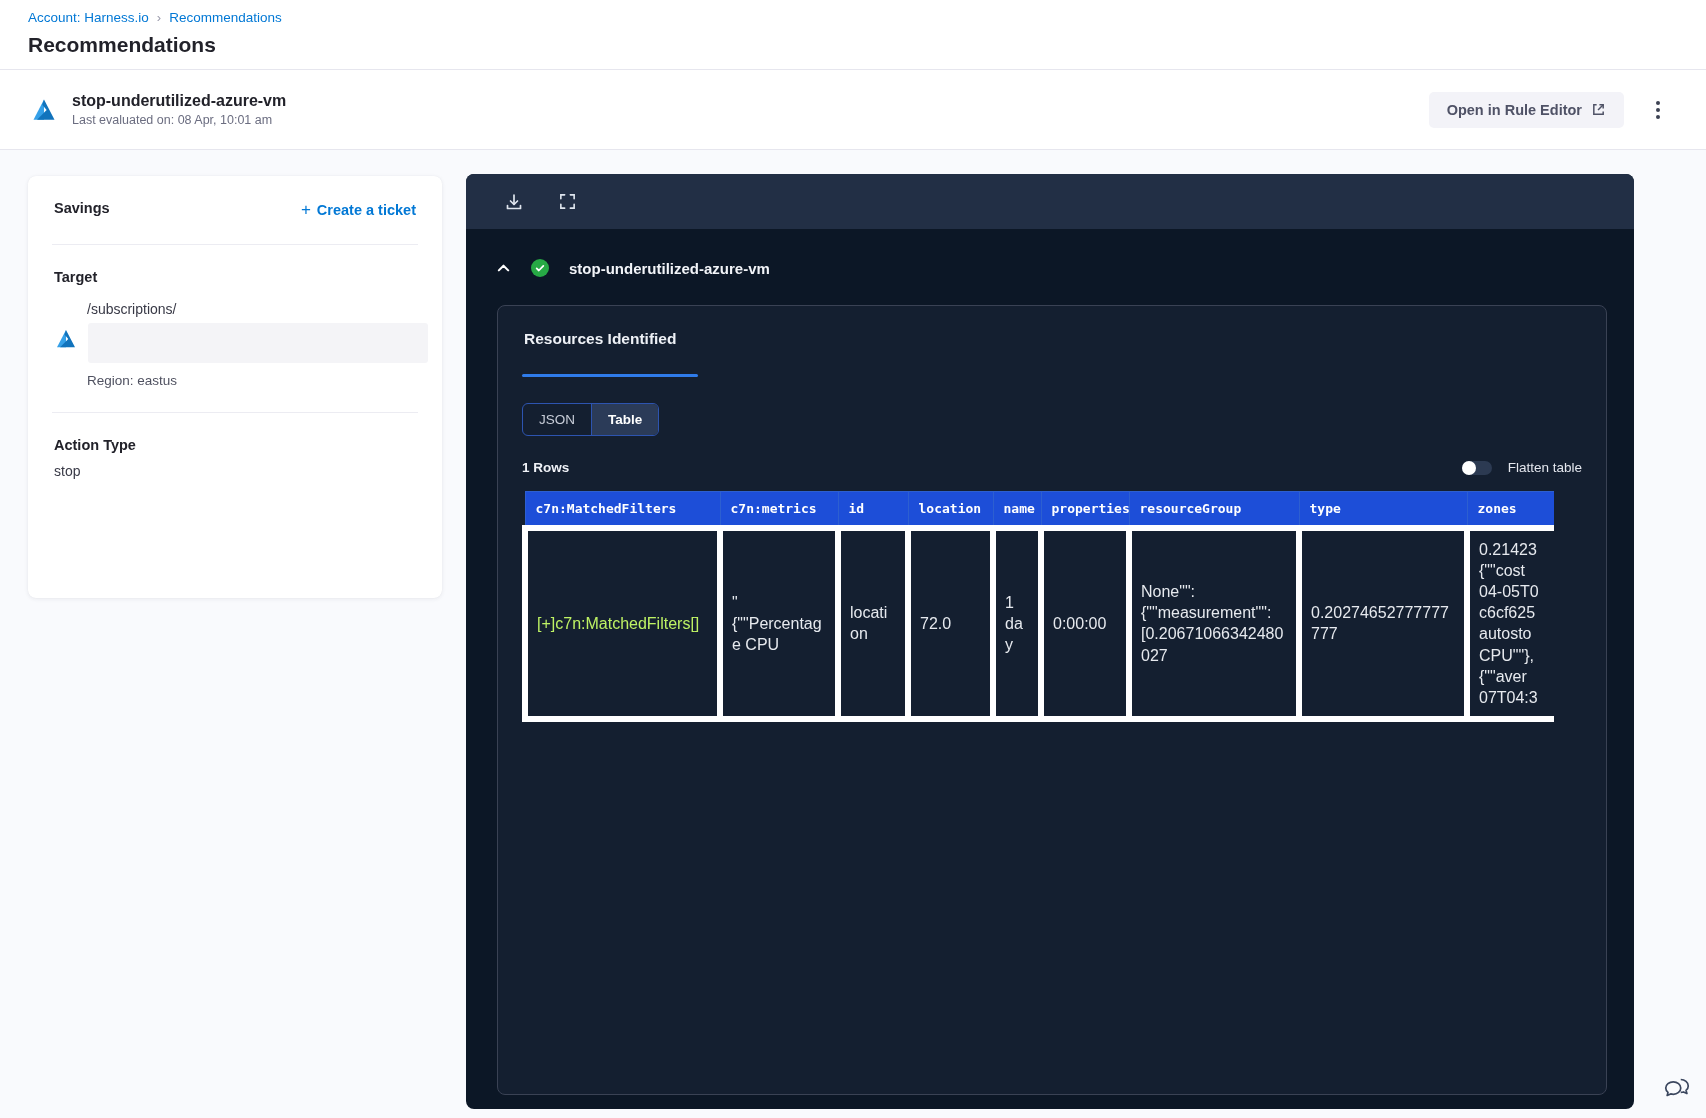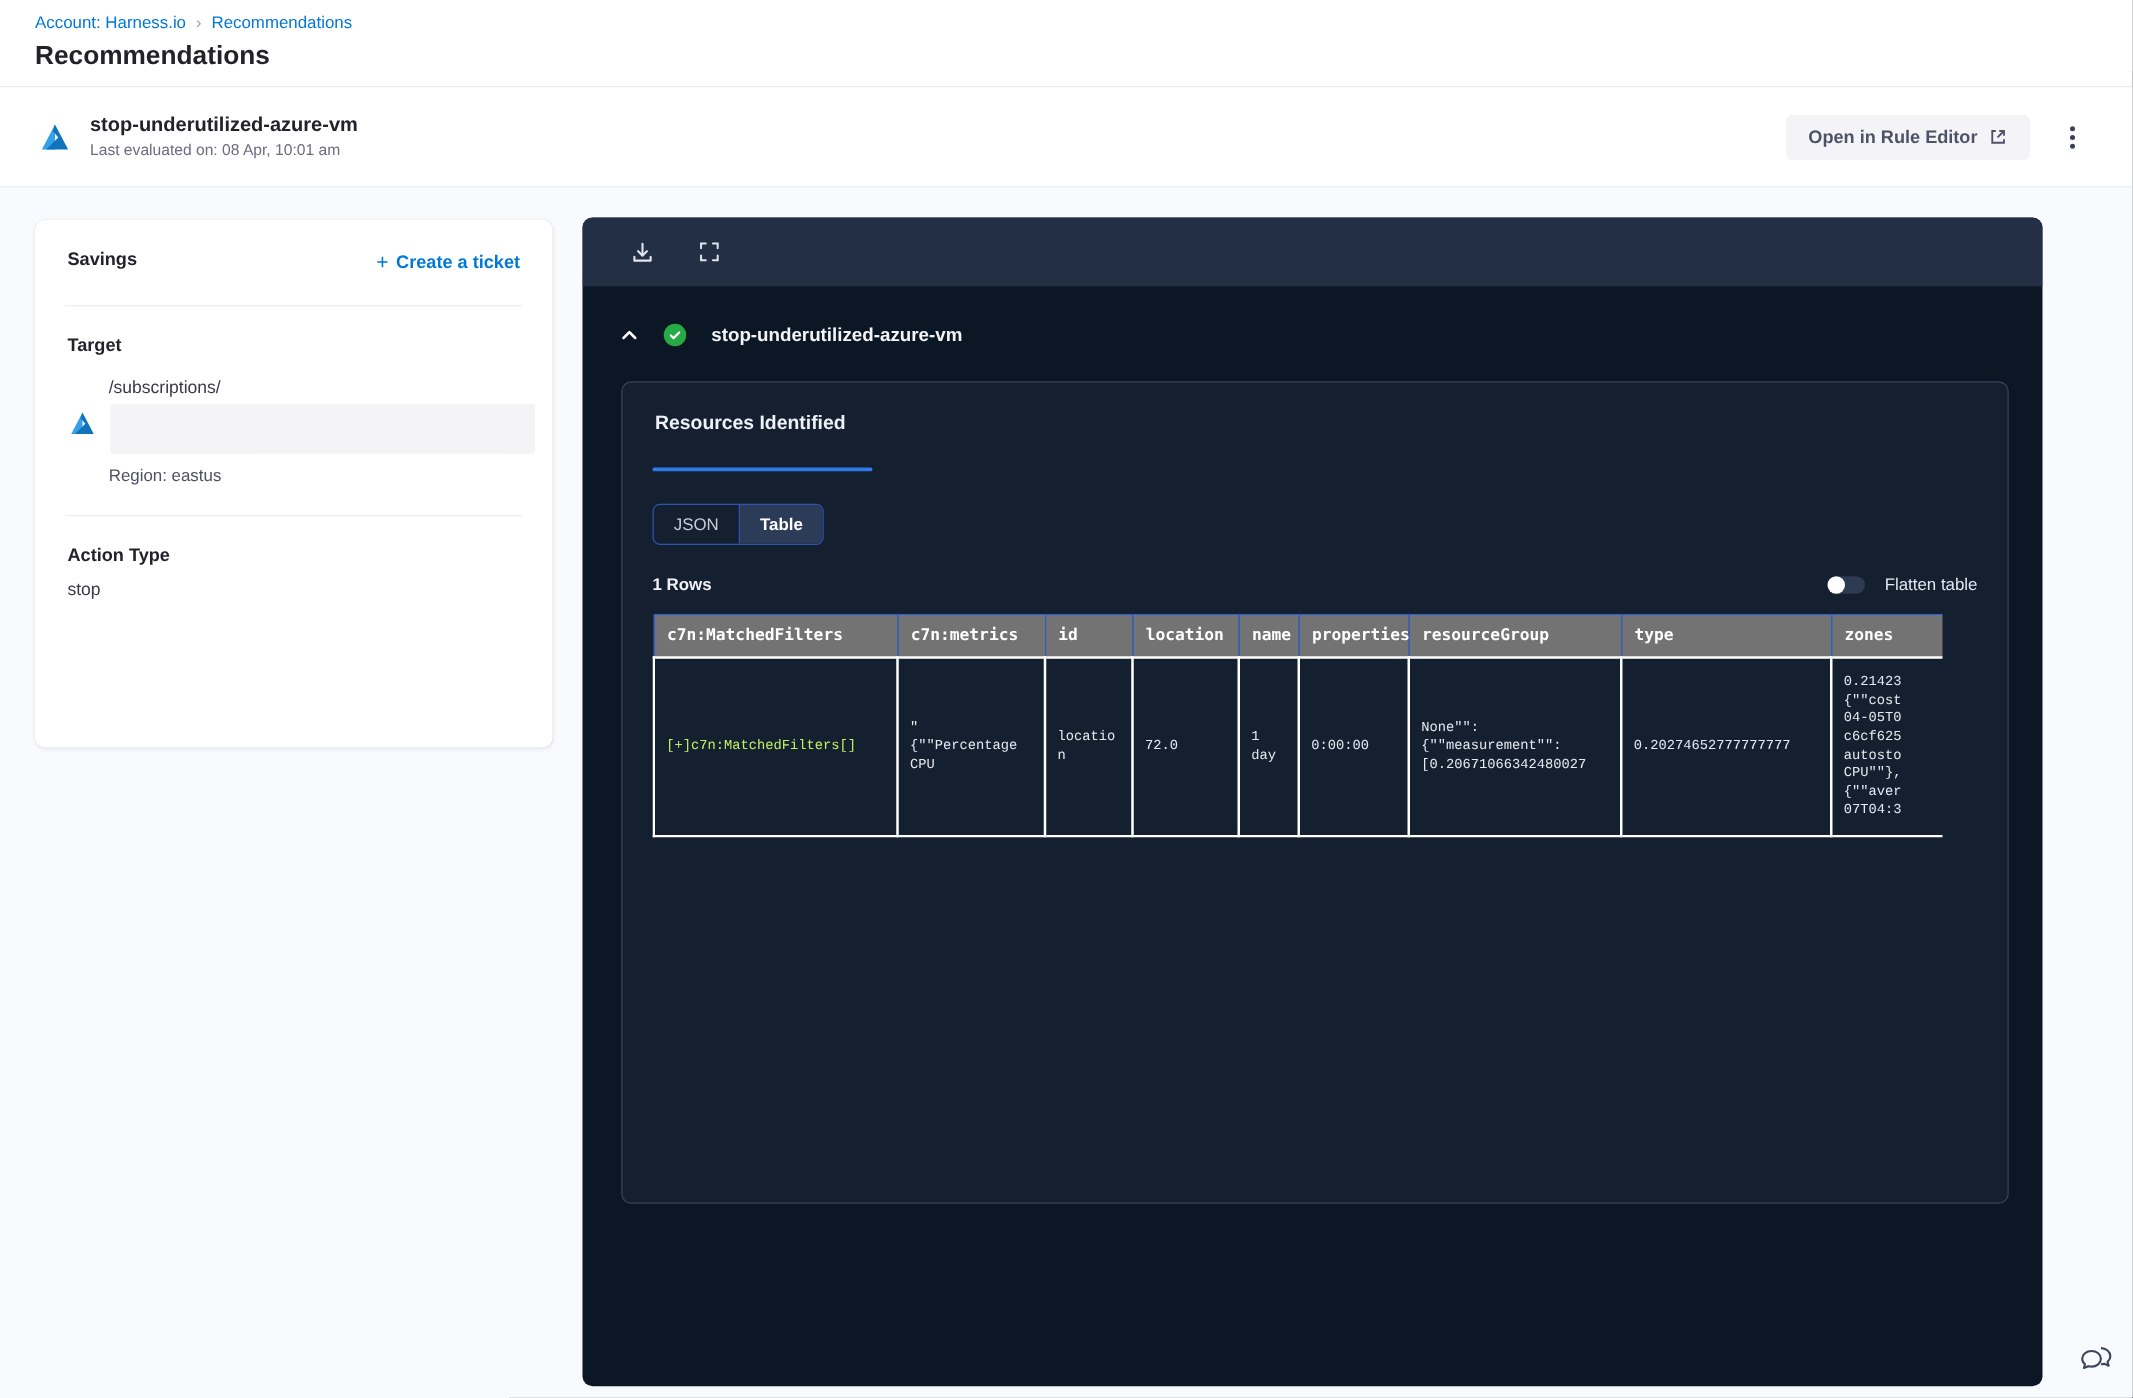--- a/index.html
+++ b/index.html
@@ -42,21 +42,21 @@
   .action-value { font-size:14px; color:#383946; margin-top:10px; }
 
   
   .dark-panel { position:absolute; left:466px; top:24px; width:1168px; height:935px; background:#0c1726; border-radius:8px; overflow:hidden; }
   .panel-toolbar { height:55px; background:#222f45; display:flex; align-items:center; gap:34px; padding-left:38px; }
   .tool-icon { cursor:pointer; display:flex; }
   .panel-titlerow { display:flex; align-items:center; gap:20px; padding:30px 0 0 30px; }
   .check-circle { width:18px; height:18px; border-radius:50%; background:#27a945; display:flex; align-items:center; justify-content:center; }
   .panel-title { font-size:15px; font-weight:700; color:#f2f4f8; }
 
-  .inner-card { margin:28px 28px 0 31px; width:1110px; height:658px; background:#141f30; border:1px solid #3a4254; border-radius:8px; padding:24px 24px; overflow:hidden; }
+  .inner-card { margin:28px 28px 0 31px; width:1110px; height:790px; background:#141f30; border:1px solid #3a4254; border-radius:8px; padding:24px 24px; overflow:hidden; }
   .res-tab { display:inline-block; }
   .res-tab-label { font-size:15.5px; font-weight:700; color:#eef1f6; padding:0 4px 14px 2px; }
   .res-tab-underline { height:3px; background:#2f7bea; border-radius:2px; margin-top:12px; width:176px; }
 
   .controls-row { display:flex; justify-content:space-between; align-items:center; margin-top:26px;gap:39px; }
   .seg-toggle { display:flex; border:1px solid #2d54b0; border-radius:6px; overflow:hidden; }
   .seg { font-size:13.5px; padding:8px 16px; cursor:pointer; }
   .seg-json { color:#c8cdd8; background:transparent; border-right:1px solid #2d54b0; }
   .seg-table { color:#fff; font-weight:700; background:#2b3b58; }
   .right-controls { display:flex; align-items:center; gap:18px; }
@@ -67,22 +67,22 @@
   .meta-row { display:flex; justify-content:space-between; align-items:center; margin-top:24px; }
   .rows-count { color:#f0f2f7; font-size:13.5px; font-weight:700; }
   .flatten { display:flex; align-items:center; gap:16px; }
   .toggle-track { width:30px; height:14px; background:#2c3a52; border-radius:8px; position:relative; cursor:pointer; }
   .toggle-knob { width:14px; height:14px; background:#fff; border-radius:50%; position:absolute; left:0; top:0; }
   .flatten-label { color:#e4e7ee; font-size:13.5px; }
 
   
   .table-clip { margin-top:16px; width:1032px; overflow:hidden; }
   table.res-table { border-collapse:collapse; table-layout:fixed; width:1111px; }
-  .res-table th { background:#737373; color:#fff; font-family:"DejaVu Sans Mono",monospace; font-size:13px; font-weight:700; text-align:left; padding:9px 10px; border:1px solid #2d5fd0; }
-  .res-table td { color:#e6e9ee; font-family:Liberation Mono, monospace; font-size:11px; line-height:1.32; padding:8px 9px; border:2px solid #ffffff; vertical-align:middle; height:143px; white-space:pre-wrap; word-break:break-word; overflow:hidden; }
+  .res-table th { background:#1d4ed8; color:#fff; font-family:"DejaVu Sans Mono",monospace; font-size:13px; font-weight:700; text-align:left; padding:9px 10px; border:1px solid #2d5fd0; }
+  .res-table td { color:#e6e9ee; font-family:Liberation Sans, sans-serif; font-size:16px; line-height:1.32; padding:8px 9px; border:6px solid #ffffff; vertical-align:middle; height:143px; white-space:pre-wrap; word-break:break-word; overflow:hidden; }
   .res-table td.link-cell { color:#bef264; cursor:pointer; }
 
   
   .chat-fab { position:absolute; right:14px; bottom:16px; cursor:pointer; }
 </style>
 </head>
 <body>
 
 <div class="topbar">
   <div class="breadcrumb">

